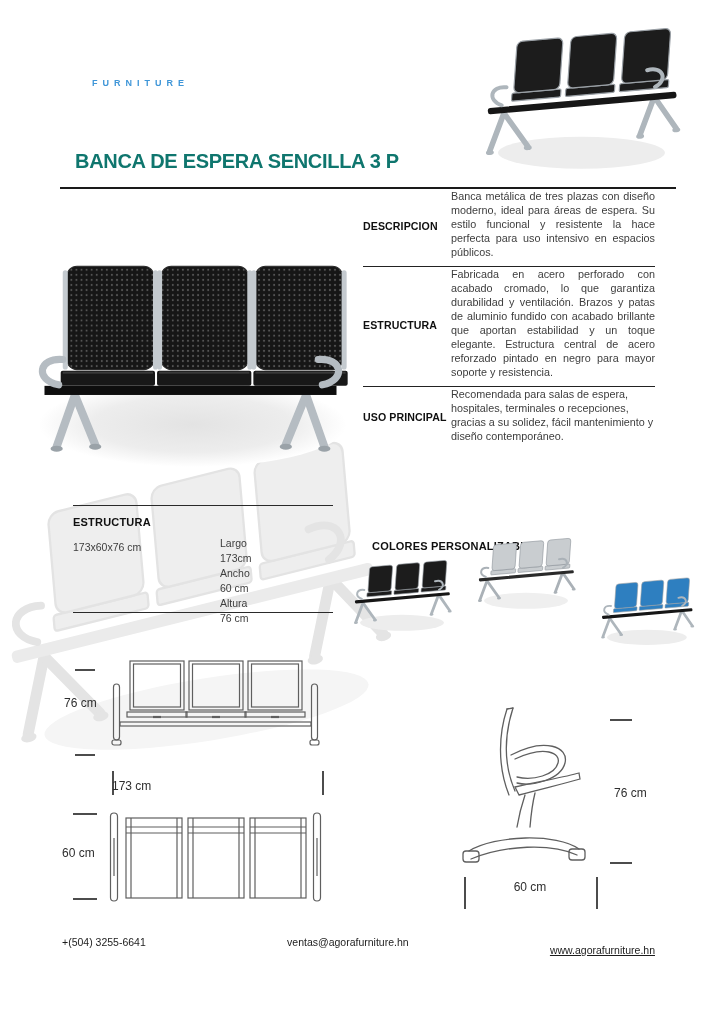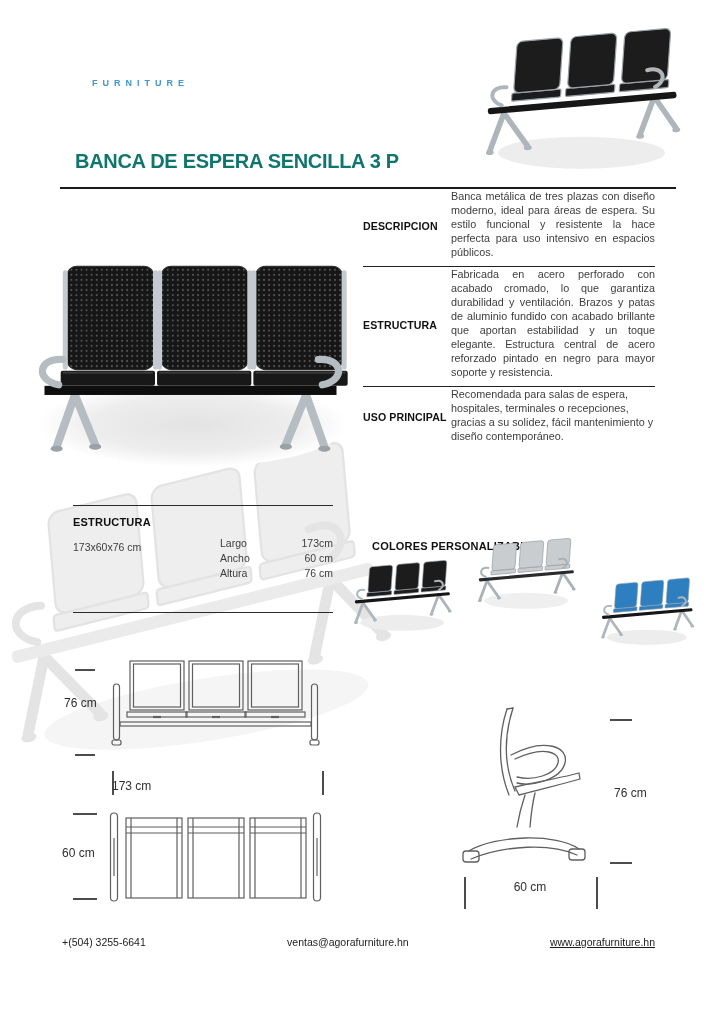--- a/index.html
+++ b/index.html
@@ -29,30 +29,30 @@
   .spec-table{left:363px; top:189px; width:292px;}
   .spec-row{display:flex; border-bottom:1.5px solid #222; padding:0 0 7px;align-items:center;}
   .spec-row:last-child{border-bottom:none;}
   .spec-label{width:88px; flex:0 0 88px; font-size:10.6px; font-weight:bold; padding-top:3px; letter-spacing:.1px;}
   .spec-text{flex:1; font-size:10.8px; line-height:14px; color:#3d3d3d;}
   .spec-row:nth-child(-n+2) .spec-text{text-align:justify;}
 
   
   .dim-heading,.colors-heading{font-size:11px; font-weight:bold; letter-spacing:.2px;}
   .dim-summary{font-size:10.5px; color:#3d3d3d;}
-  .dim-row{display:flex; width:113px; justify-content:space-between; font-size:10.5px; color:#3d3d3d; line-height:15px;}
+  .dim-row{display:flex; width:113px; justify-content:space-between; font-size:10.5px; color:#3d3d3d; line-height:15px;flex-direction:column;}
 
   
   .measure{font-size:12px; color:#2e2e2e;}
   .tick-h{height:1.5px; background:#4c4c4c;}
   .tick-v{width:1.5px; background:#4c4c4c;}
 
   
   .footer{left:62px; top:936px; width:593px; display:flex; justify-content:space-between; font-size:10.5px; color:#1c1c1c;}
-  .footer a{color:#1c1c1c;}
+  .footer a{color:#1c1c1c;margin-top:8px;}
 
   .bench{display:block;}
   .watermark{ --seat:#eeeeee; --trim:#e3e3e3; --chrome:#e4e4e4; --frame:#ebebeb; --shadow:#f5f5f5;
     left:-70px; top:428px; width:500px; height:328px; transform:rotate(-9deg); z-index:0;}
   .mini-black{ --seat:#1c1c1c; --trim:#9aa0a6; --chrome:#aeb6bc; --frame:#161616; --shadow:#ededed;}
   .mini-silver{--seat:#c9cdd0; --trim:#8e959b; --chrome:#aab1b7; --frame:#2a2a2a; --shadow:#efefef;}
   .mini-blue{  --seat:#2e7fc0; --trim:#9aa0a6; --chrome:#aeb6bc; --frame:#161616; --shadow:#ededed;}
 </style>
 </head>
 <body>

